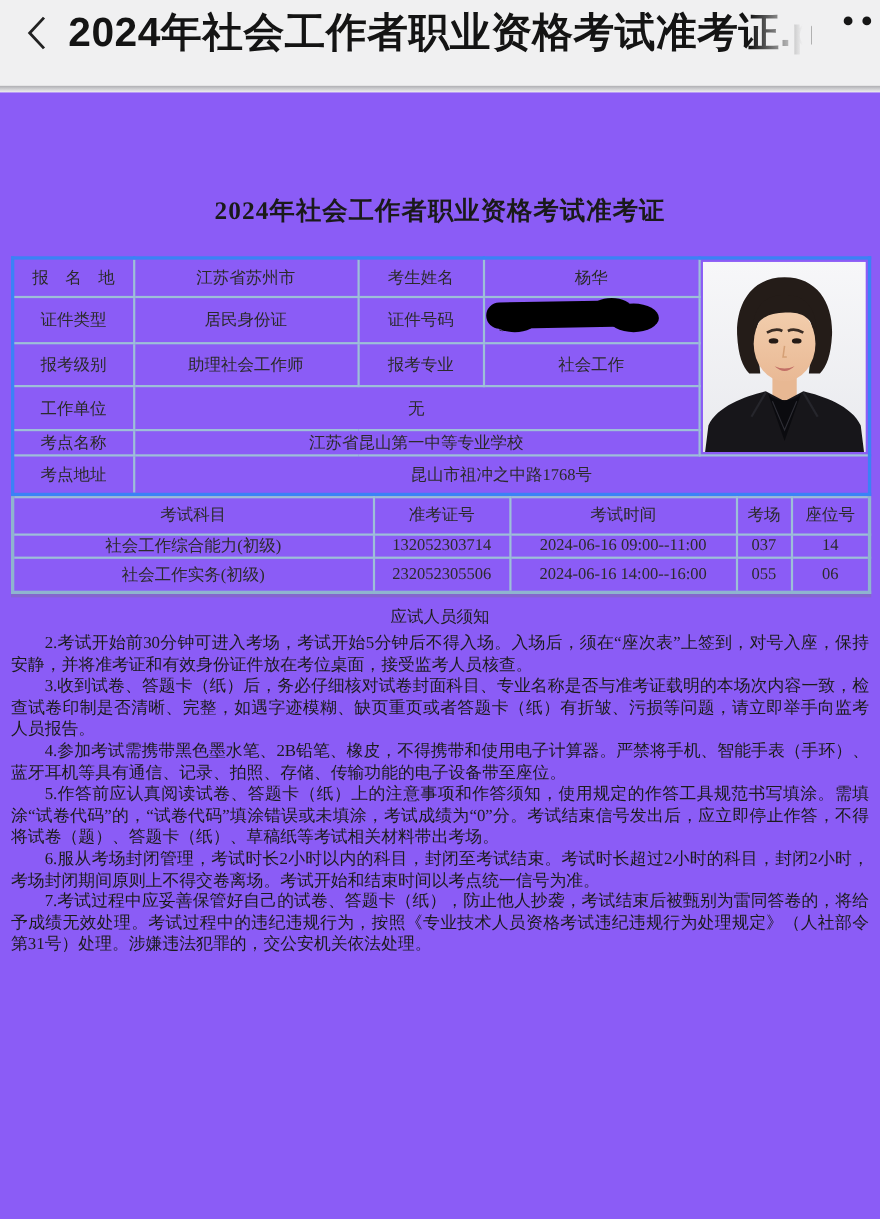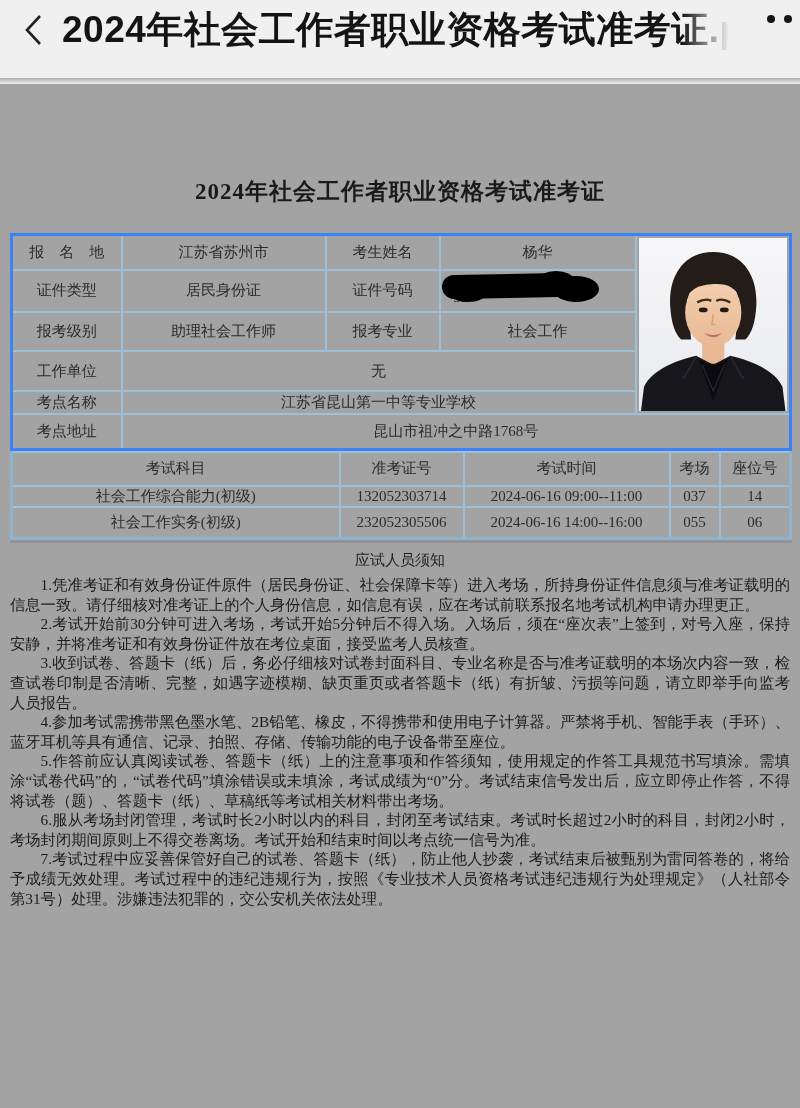--- a/index.html
+++ b/index.html
@@ -20,21 +20,21 @@
     letter-spacing:0.5px; }
   .nav-fade { position:absolute; right:0; top:0; width:56px; height:56px;
     background:linear-gradient(to right, rgba(240,240,241,0), #f0f0f1 85%); }
   .menu-dots { position:absolute; right:6px; top:9px; height:20px;
     display:flex; align-items:center; gap:9px; cursor:pointer; padding:0 2px; }
   .menu-dots i { display:block; width:8px; height:8px; border-radius:50%;
     background:#161616; }
 
   
   .doc { position:absolute; left:0; top:84px; width:800px; height:1024px;
-    background:#a3a3a3; }
+    background:#8b5cf6; }
   .doc-title { margin-top:92px; text-align:center; font-size:23px;
     font-weight:bold; color:#1a1a1a; letter-spacing:1px; }
 
   .table-zone { position:relative; margin:26px 11px 0 10px; width:779px; }
   table { border-collapse:collapse; table-layout:fixed; width:779px;
     font-size:15px; color:#2b2b2b; }
   td, th { border:2px solid #9dbfd8; font-weight:normal; overflow:hidden; }
   .info-table { border:3px solid #3b82f6; }
   .sched-table { border:3px solid #8fb4cf; border-top:none;
     box-shadow:0 3px 0 rgba(120,120,128,0.35); }
@@ -211,21 +211,20 @@
         <td class="ctr">2024-06-16 14:00--16:00</td>
         <td class="ctr">055</td>
         <td class="ctr">06</td>
       </tr>
     </tbody>
       </table>
   </div>
 
   <div class="notice">
     <div class="notice-heading">应试人员须知</div>
-    <p>1.凭准考证和有效身份证件原件（居民身份证、社会保障卡等）进入考场，所持身份证件信息须与准考证载明的信息一致。请仔细核对准考证上的个人身份信息，如信息有误，应在考试前联系报名地考试机构申请办理更正。</p>
     <p>2.考试开始前30分钟可进入考场，考试开始5分钟后不得入场。入场后，须在“座次表”上签到，对号入座，保持安静，并将准考证和有效身份证件放在考位桌面，接受监考人员核查。</p>
     <p>3.收到试卷、答题卡（纸）后，务必仔细核对试卷封面科目、专业名称是否与准考证载明的本场次内容一致，检查试卷印制是否清晰、完整，如遇字迹模糊、缺页重页或者答题卡（纸）有折皱、污损等问题，请立即举手向监考人员报告。</p>
     <p>4.参加考试需携带黑色墨水笔、2B铅笔、橡皮，不得携带和使用电子计算器。严禁将手机、智能手表（手环）、蓝牙耳机等具有通信、记录、拍照、存储、传输功能的电子设备带至座位。</p>
     <p>5.作答前应认真阅读试卷、答题卡（纸）上的注意事项和作答须知，使用规定的作答工具规范书写填涂。需填涂“试卷代码”的，“试卷代码”填涂错误或未填涂，考试成绩为“0”分。考试结束信号发出后，应立即停止作答，不得将试卷（题）、答题卡（纸）、草稿纸等考试相关材料带出考场。</p>
     <p>6.服从考场封闭管理，考试时长2小时以内的科目，封闭至考试结束。考试时长超过2小时的科目，封闭2小时，考场封闭期间原则上不得交卷离场。考试开始和结束时间以考点统一信号为准。</p>
     <p>7.考试过程中应妥善保管好自己的试卷、答题卡（纸），防止他人抄袭，考试结束后被甄别为雷同答卷的，将给予成绩无效处理。考试过程中的违纪违规行为，按照《专业技术人员资格考试违纪违规行为处理规定》（人社部令第31号）处理。涉嫌违法犯罪的，交公安机关依法处理。</p>
   </div>
 
 
 </div>

